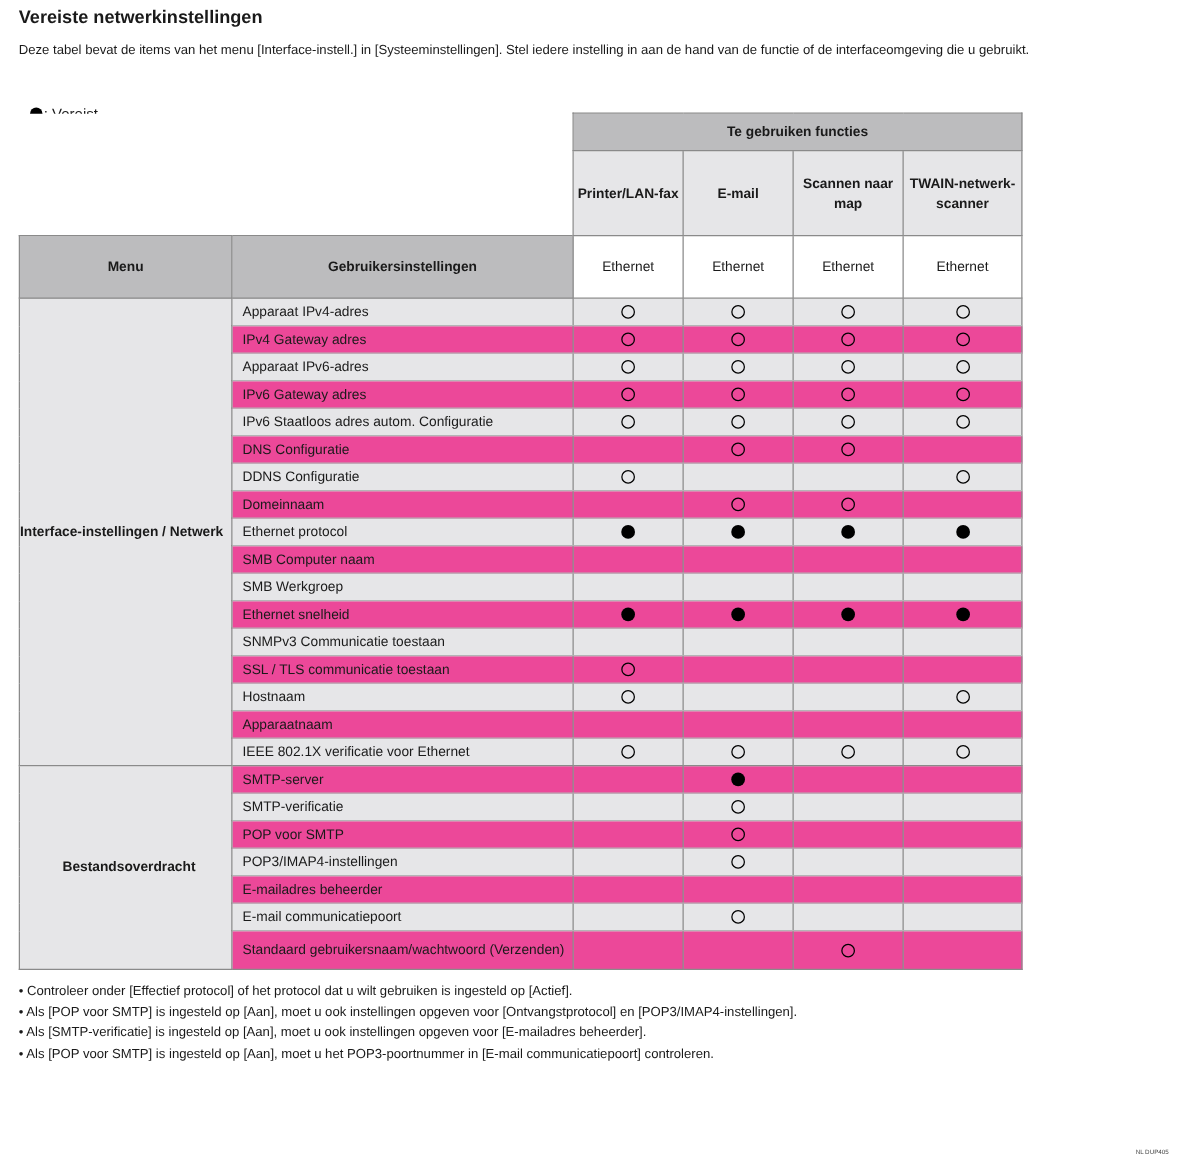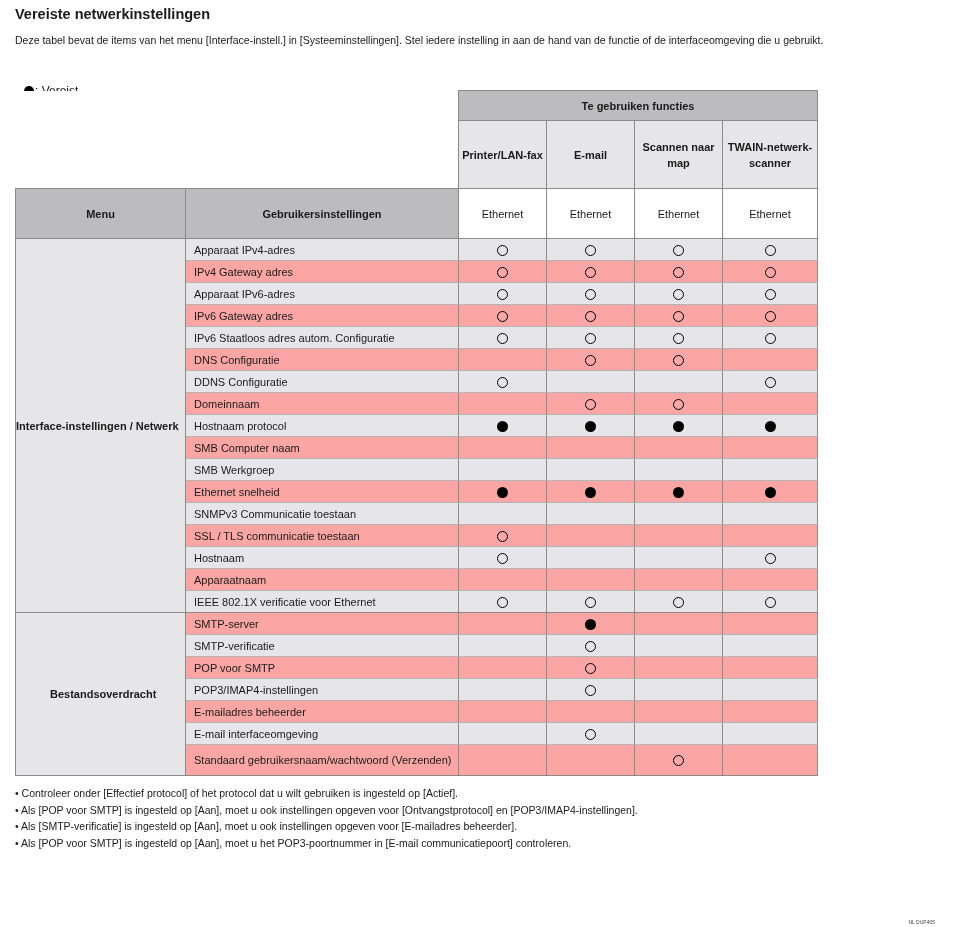--- a/index.html
+++ b/index.html
@@ -14,21 +14,21 @@
 
   table.grid { position: absolute; left: 15px; top: 90px; border-collapse: collapse; table-layout: fixed; }
   table.grid td, table.grid th { border: 1.5px solid #8a8a8a; padding: 0; font-size: 11px; }
   .blank { border: none !important; background: #fff; }
   .hdr-dark { background: #bcbcbe; font-weight: bold; font-size: 12px; text-align: center; }
   .hdr-light { background: #e6e6e8; font-weight: bold; font-size: 12.5px; text-align: center; line-height: 16px; }
   .eth { background: #fff; text-align: center; font-size: 12.5px; }
   .menu-cell { background: #e6e6e8; font-weight: bold; font-size: 12.5px; text-align: left; vertical-align: middle; line-height: 16px; }
   td.setting { padding-left: 8px !important; font-size: 11px; text-align: left; line-height: 12px; }
   tr.shade td.setting, tr.shade td.mark { background: #e6e6e8; }
-  tr.plain td.setting, tr.plain td.mark { background: #fca5a5; }
+  tr.plain td.setting, tr.plain td.mark { background: #ec4899; }
   td.mark { text-align: center; vertical-align: middle; }
   .dot { display: inline-block; width: 11px; height: 11px; border-radius: 50%; box-sizing: border-box; vertical-align: middle; }
   .dot.req { background: #000; }
   .dot.opt { border: 1.6px solid #000; }
   tr.row td { height: 21px; }
   tr.row.tall td { height: 30px; }
   table.grid tr.row td { border-top: 1.5px solid #b4b4b6; border-bottom: 1.5px solid #b4b4b6; }
 
   .notes { position: absolute; left: 15px; top: 785px; font-size: 10.5px; line-height: 16.5px; }
   .notes .nt { font-weight: bold; font-size: 11px; }
@@ -129,21 +129,21 @@
         <td class="mark" style="border-left: 1.5px solid rgb(138, 138, 138); border-right: 1.5px solid rgb(138, 138, 138);"><span class="dot opt"></span></td>
       </tr>
       <tr class="row plain">
         <td class="setting" style="border-left: 1.5px solid rgb(138, 138, 138); border-right: 1.5px solid rgb(138, 138, 138);">Domeinnaam</td>
         <td class="mark" style="border-left: 1.5px solid rgb(138, 138, 138); border-right: 1.5px solid rgb(138, 138, 138);"></td>
         <td class="mark" style="border-left: 1.5px solid rgb(138, 138, 138); border-right: 1.5px solid rgb(138, 138, 138);"><span class="dot opt"></span></td>
         <td class="mark" style="border-left: 1.5px solid rgb(138, 138, 138); border-right: 1.5px solid rgb(138, 138, 138);"><span class="dot opt"></span></td>
         <td class="mark" style="border-left: 1.5px solid rgb(138, 138, 138); border-right: 1.5px solid rgb(138, 138, 138);"></td>
       </tr>
       <tr class="row shade">
-        <td class="setting" style="border-left: 1.5px solid rgb(138, 138, 138); border-right: 1.5px solid rgb(138, 138, 138);">Hostnaam protocol</td>
+        <td class="setting" style="border-left: 1.5px solid rgb(138, 138, 138); border-right: 1.5px solid rgb(138, 138, 138);">Ethernet protocol</td>
         <td class="mark" style="border-left: 1.5px solid rgb(138, 138, 138); border-right: 1.5px solid rgb(138, 138, 138);"><span class="dot req"></span></td>
         <td class="mark" style="border-left: 1.5px solid rgb(138, 138, 138); border-right: 1.5px solid rgb(138, 138, 138);"><span class="dot req"></span></td>
         <td class="mark" style="border-left: 1.5px solid rgb(138, 138, 138); border-right: 1.5px solid rgb(138, 138, 138);"><span class="dot req"></span></td>
         <td class="mark" style="border-left: 1.5px solid rgb(138, 138, 138); border-right: 1.5px solid rgb(138, 138, 138);"><span class="dot req"></span></td>
       </tr>
       <tr class="row plain">
         <td class="setting" style="border-left: 1.5px solid rgb(138, 138, 138); border-right: 1.5px solid rgb(138, 138, 138);">SMB Computer naam</td>
         <td class="mark" style="border-left: 1.5px solid rgb(138, 138, 138); border-right: 1.5px solid rgb(138, 138, 138);"></td>
         <td class="mark" style="border-left: 1.5px solid rgb(138, 138, 138); border-right: 1.5px solid rgb(138, 138, 138);"></td>
         <td class="mark" style="border-left: 1.5px solid rgb(138, 138, 138); border-right: 1.5px solid rgb(138, 138, 138);"></td>
@@ -228,21 +228,21 @@
         <td class="mark" style="border-left: 1.5px solid rgb(138, 138, 138); border-right: 1.5px solid rgb(138, 138, 138);"></td>
       </tr>
       <tr class="row plain">
         <td class="setting" style="border-left: 1.5px solid rgb(138, 138, 138); border-right: 1.5px solid rgb(138, 138, 138);">E-mailadres beheerder</td>
         <td class="mark" style="border-left: 1.5px solid rgb(138, 138, 138); border-right: 1.5px solid rgb(138, 138, 138);"></td>
         <td class="mark" style="border-left: 1.5px solid rgb(138, 138, 138); border-right: 1.5px solid rgb(138, 138, 138);"></td>
         <td class="mark" style="border-left: 1.5px solid rgb(138, 138, 138); border-right: 1.5px solid rgb(138, 138, 138);"></td>
         <td class="mark" style="border-left: 1.5px solid rgb(138, 138, 138); border-right: 1.5px solid rgb(138, 138, 138);"></td>
       </tr>
       <tr class="row shade">
-        <td class="setting" style="border-left: 1.5px solid rgb(138, 138, 138); border-right: 1.5px solid rgb(138, 138, 138);">E-mail interfaceomgeving</td>
+        <td class="setting" style="border-left: 1.5px solid rgb(138, 138, 138); border-right: 1.5px solid rgb(138, 138, 138);">E-mail communicatiepoort</td>
         <td class="mark" style="border-left: 1.5px solid rgb(138, 138, 138); border-right: 1.5px solid rgb(138, 138, 138);"></td>
         <td class="mark" style="border-left: 1.5px solid rgb(138, 138, 138); border-right: 1.5px solid rgb(138, 138, 138);"><span class="dot opt"></span></td>
         <td class="mark" style="border-left: 1.5px solid rgb(138, 138, 138); border-right: 1.5px solid rgb(138, 138, 138);"></td>
         <td class="mark" style="border-left: 1.5px solid rgb(138, 138, 138); border-right: 1.5px solid rgb(138, 138, 138);"></td>
       </tr>
       <tr class="row plain tall">
         <td class="setting" style="border-bottom: 1.5px solid rgb(138, 138, 138); border-left: 1.5px solid rgb(138, 138, 138); border-right: 1.5px solid rgb(138, 138, 138);">Standaard gebruikersnaam/wachtwoord (Verzenden)</td>
         <td class="mark" style="border-bottom: 1.5px solid rgb(138, 138, 138); border-left: 1.5px solid rgb(138, 138, 138); border-right: 1.5px solid rgb(138, 138, 138);"></td>
         <td class="mark" style="border-bottom: 1.5px solid rgb(138, 138, 138); border-left: 1.5px solid rgb(138, 138, 138); border-right: 1.5px solid rgb(138, 138, 138);"></td>
         <td class="mark" style="border-bottom: 1.5px solid rgb(138, 138, 138); border-left: 1.5px solid rgb(138, 138, 138); border-right: 1.5px solid rgb(138, 138, 138);"><span class="dot opt"></span></td>

